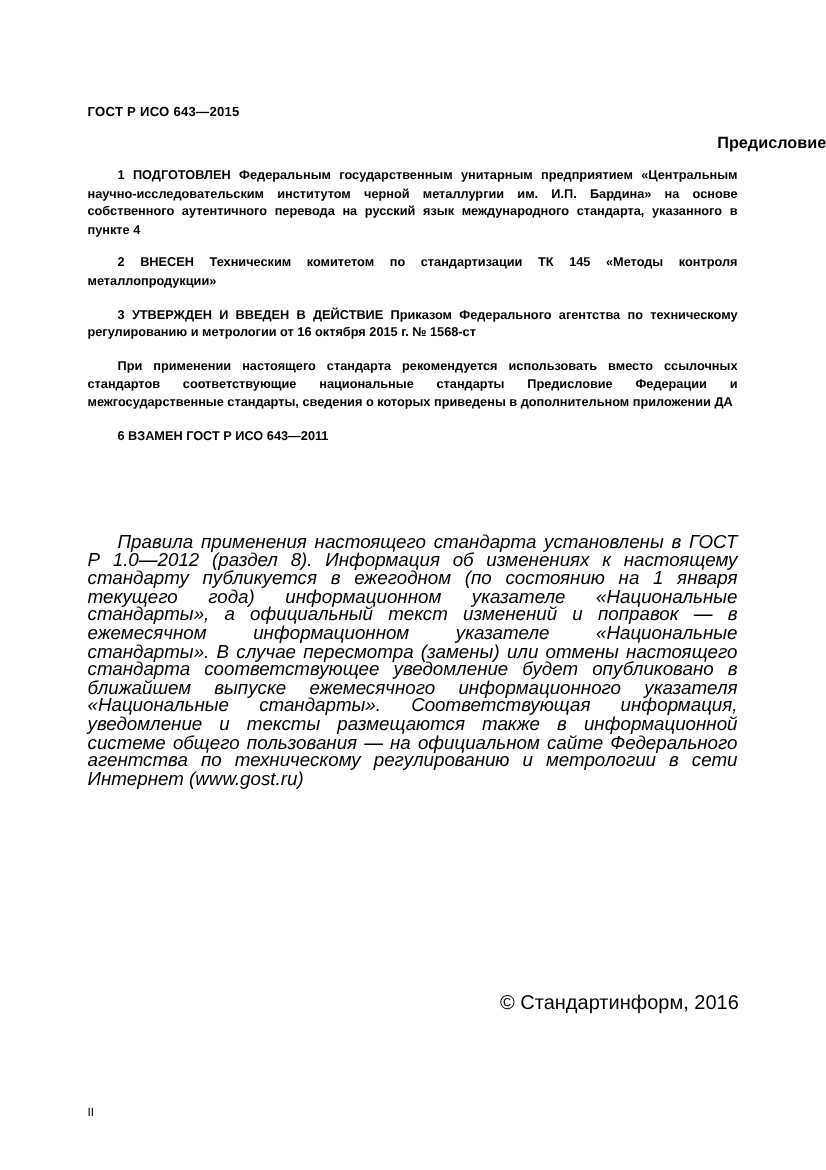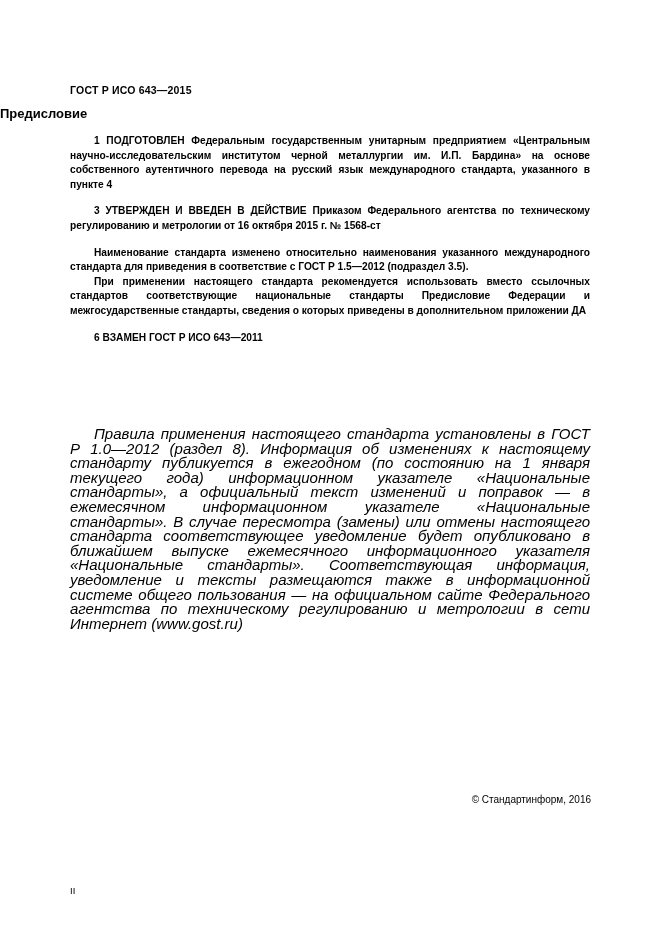--- a/index.html
+++ b/index.html
@@ -28,21 +28,21 @@
     top: 68px;
     font-size: 10.5px;
     font-weight: bold;
     letter-spacing: 0.2px;
   }
   .doc-title {
     position: absolute;
     left: 0;
     top: 90px;
     width: 661px;
-    text-align: left;
+    text-align: right;
     font-size: 13px;
     font-weight: bold;
   }
   .content {
     position: absolute;
     left: 70px;
     top: 118px;
     width: 520px;
     font-size: 10.2px;
     line-height: 14.6px;
@@ -72,21 +72,21 @@
   }
   .block-italic p {
     margin: 0;
     text-indent: 24px;
     text-align: justify;
   }
   .copyright {
     position: absolute;
     right: 70px;
     top: 778px;
-    font-size: 10px;
+    font-size: 16px;
     text-align: left;
   }
   .footnote {
     position: absolute;
     left: 70px;
     top: 822px;
     width: 520px;
     font-size: 10.2px;
     line-height: 14.6px;
     text-align: justify;
@@ -109,25 +109,25 @@
 <div class="page">
 
   <div class="header-code">ГОСТ Р ИСО 643—2015</div>
 
   <div class="doc-title">Предисловие</div>
 
   <div class="content">
 
     <p class="para indent">1 ПОДГОТОВЛЕН Федеральным государственным унитарным предприятием «Центральным научно-исследовательским институтом черной металлургии им. И.П. Бардина» на основе собственного аутентичного перевода на русский язык международного стандарта, указанного в пункте 4</p>
 
+    <p class="para indent">2 ВНЕСЕН Техническим комитетом по стандартизации ТК 145 «Методы контроля металлопродукции»</p>
 
     <p class="para indent">3 УТВЕРЖДЕН И ВВЕДЕН В ДЕЙСТВИЕ Приказом Федерального агентства по техническому регулированию и метрологии от 16 октября 2015 г. № 1568-ст</p>
 
 
-    <p class="para tight indent">Наименование стандарта изменено относительно наименования указанного международного стандарта для приведения в соответствие с ГОСТ Р 1.5—2012 (подраздел 3.5).</p>
 
     <p class="para indent">При применении настоящего стандарта рекомендуется использовать вместо ссылочных стандартов соответствующие национальные стандарты Предисловие Федерации и межгосударственные стандарты, сведения о которых приведены в дополнительном приложении ДА</p>
 
     <p class="para indent">6 ВЗАМЕН ГОСТ Р ИСО 643—2011</p>
 
   </div>
 
   <div class="block-italic">
     <p>Правила применения настоящего стандарта установлены в ГОСТ Р 1.0—2012 (раздел 8). Информация об изменениях к настоящему стандарту публикуется в ежегодном (по состоянию на 1 января текущего года) информационном указателе «Национальные стандарты», а официальный текст изменений и поправок — в ежемесячном информационном указателе «Национальные стандарты». В случае пересмотра (замены) или отмены настоящего стандарта соответствующее уведомление будет опубликовано в ближайшем выпуске ежемесячного информационного указателя «Национальные стандарты». Соответствующая информация, уведомление и тексты размещаются также в информационной системе общего пользования — на официальном сайте Федерального агентства по техническому регулированию и метрологии в сети Интернет (www.gost.ru)</p>
   </div>

